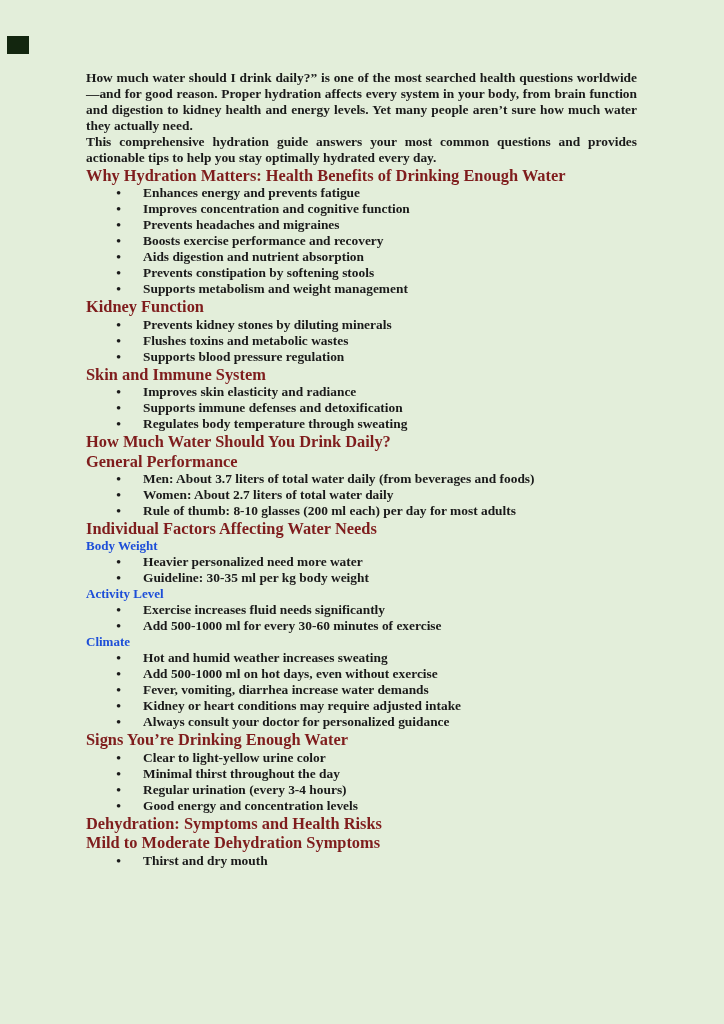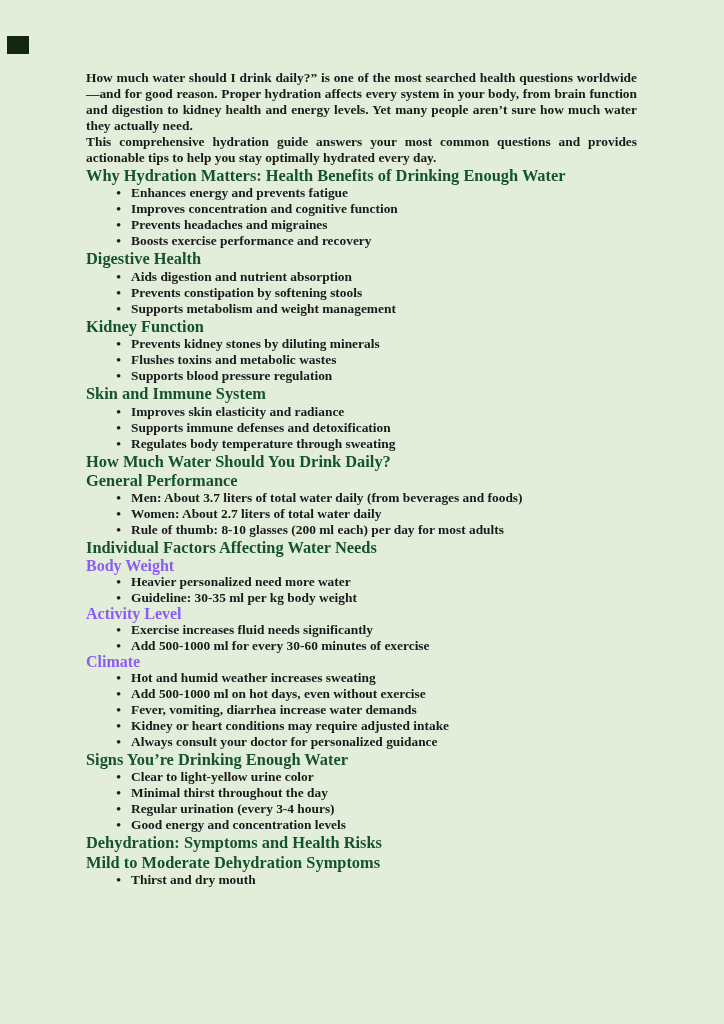--- a/index.html
+++ b/index.html
@@ -37,29 +37,29 @@
     font-size: 13.4px;
     line-height: 16px;
   }
   .content p.intro-para {
     margin: 0;
     text-align: justify;
     text-justify: inter-word;
   }
   .content h2.red-heading {
     margin: 0;
-    color: #14532d;
+    color: #7f1d1d;
     font-size: 16.4px;
     line-height: 19.4px;
     font-weight: bold;
   }
   .content h3.black-subheading {
     margin: 0;
-    color: #8b5cf6;
-    font-size: 16px;
+    color: #1d4ed8;
+    font-size: 13px;
     line-height: 16px;
     font-weight: bold;
   }
   .content ul.bullet-list {
     margin: 0;
     padding: 0;
     list-style: none;
   }
   .content li.bullet-item {
     display: flex;
@@ -68,21 +68,21 @@
   }
   .content li.bullet-item .dot {
     flex: 0 0 auto;
     width: 13px;
     margin-left: 26px;
     text-align: center;
     font-size: 13.4px;
   }
   .content li.bullet-item .txt {
     flex: 1 1 auto;
-    margin-left: 6px;
+    margin-left: 18px;
   }
 </style>
 </head>
 <body>
 
 <div class="page">
   <div class="corner-marker"></div>
   <div class="content" id="doc-content">
       <p class="intro-para">How much water should I drink daily?” is one of the most searched health questions worldwide—and for good reason. Proper hydration affects every system in your body, from brain function and digestion to kidney health and energy levels. Yet many people aren’t sure how much water they actually need.</p>
       <p class="intro-para">This comprehensive hydration guide answers your most common questions and provides actionable tips to help you stay optimally hydrated every day.</p>
@@ -98,21 +98,20 @@
         </li>
         <li class="bullet-item">
           <span class="dot">•</span>
           <span class="txt">Prevents headaches and migraines</span>
         </li>
         <li class="bullet-item">
           <span class="dot">•</span>
           <span class="txt">Boosts exercise performance and recovery</span>
         </li>
       </ul>
-      <h2 class="red-heading">Digestive Health</h2>
       <ul class="bullet-list">
         <li class="bullet-item">
           <span class="dot">•</span>
           <span class="txt">Aids digestion and nutrient absorption</span>
         </li>
         <li class="bullet-item">
           <span class="dot">•</span>
           <span class="txt">Prevents constipation by softening stools</span>
         </li>
         <li class="bullet-item">

